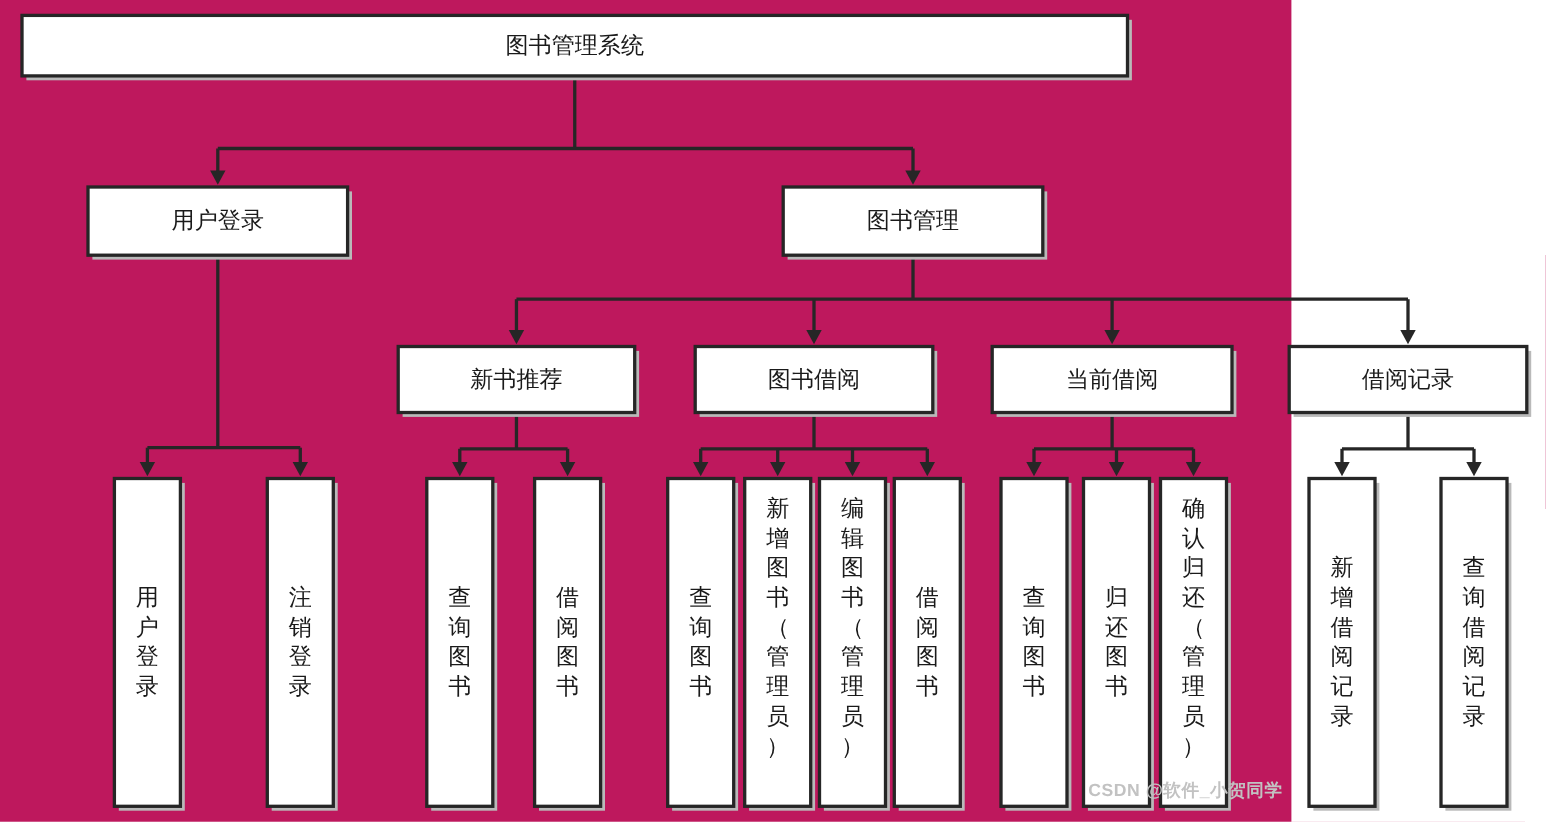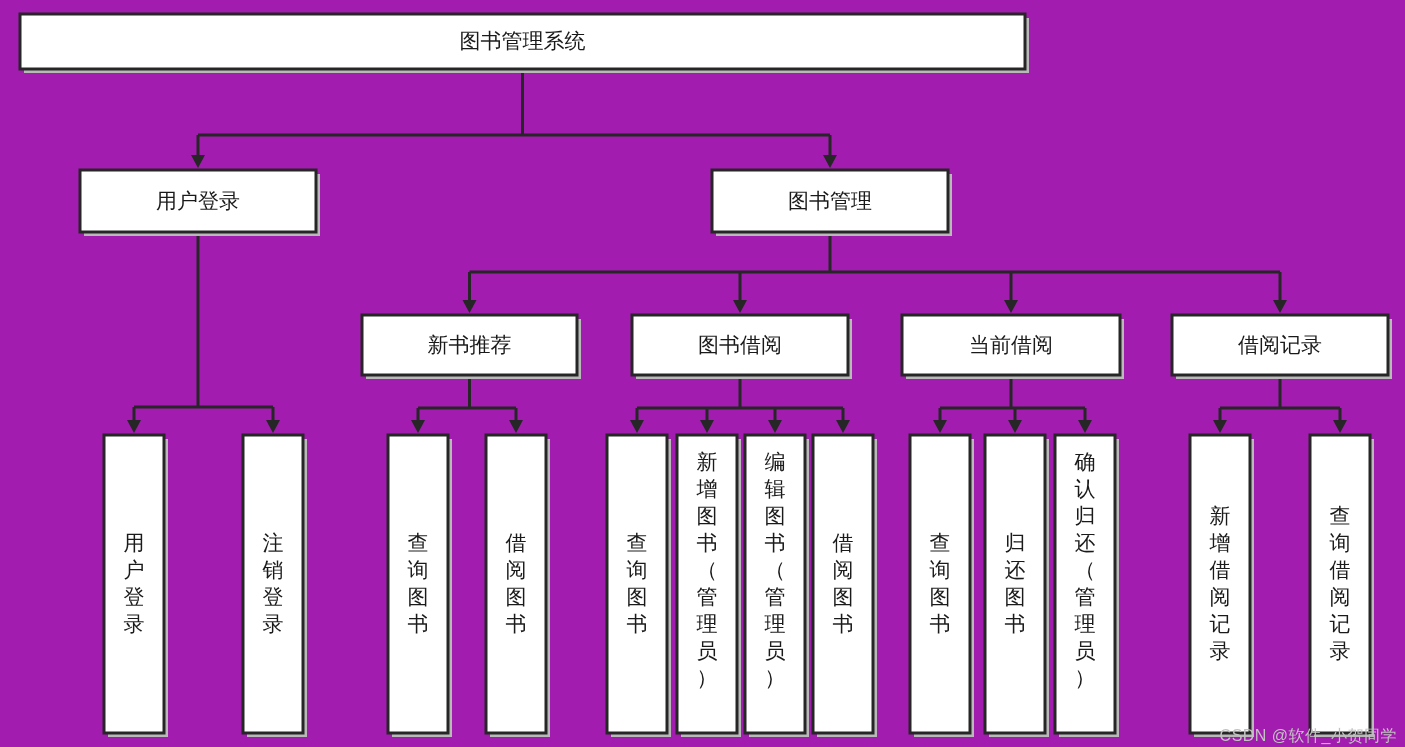--- a/index.html
+++ b/index.html
@@ -1,30 +1,30 @@
 <!DOCTYPE html>
 <html><head>
 <meta charset="utf-8">
 <style>
   html,body{margin:0;padding:0;background:#ffffff;}
   body{width:1405px;height:747px;overflow:hidden;
        font-family:"Liberation Sans","DejaVu Sans",sans-serif;}
-  #stage{position:relative;width:1405px;height:747px;background:#a21caf;}
+  #stage{position:relative;width:1147px;height:747px;background:#be185d;padding-left:27px;}
   svg{position:absolute;left:0;top:0;width:1405px;height:747px;}
   .node-rect{fill:#ffffff;stroke:#262626;stroke-width:3;}
   .shadow-rect{fill:#b9b9b9;stroke:none;}
   .link{stroke:#262626;stroke-width:3;fill:none;}
   .arrowhead{fill:#262626;stroke:none;}
   .node-label-h{font-size:21px;fill:#1a1a1a;text-anchor:middle;
       dominant-baseline:middle;font-family:"Liberation Sans","DejaVu Sans",sans-serif;}
   .node-label-v{font-size:21px;fill:#1a1a1a;
       font-family:"Liberation Sans","DejaVu Sans",sans-serif;}
-  .watermark{position:absolute;right:8px;bottom:0;color:#c2c2c2;
+  .watermark{position:absolute;right:8px;bottom:17px;color:#c2c2c2;
       font-size:16px;letter-spacing:.5px;white-space:nowrap;
-      font-family:"Liberation Sans","DejaVu Sans",sans-serif;}
+      font-family:"Liberation Sans","DejaVu Sans",sans-serif;font-weight:bold;}
 </style>
 </head>
 <body>
 
 <div id="stage">
   <svg id="svg-root" viewBox="0 0 1405 747" xmlns="http://www.w3.org/2000/svg">
       <g>
         <g>
           <line x1="522.5" y1="69" x2="522.5" y2="135" class="link"></line>
           <line x1="198" y1="135" x2="830" y2="135" class="link"></line>

